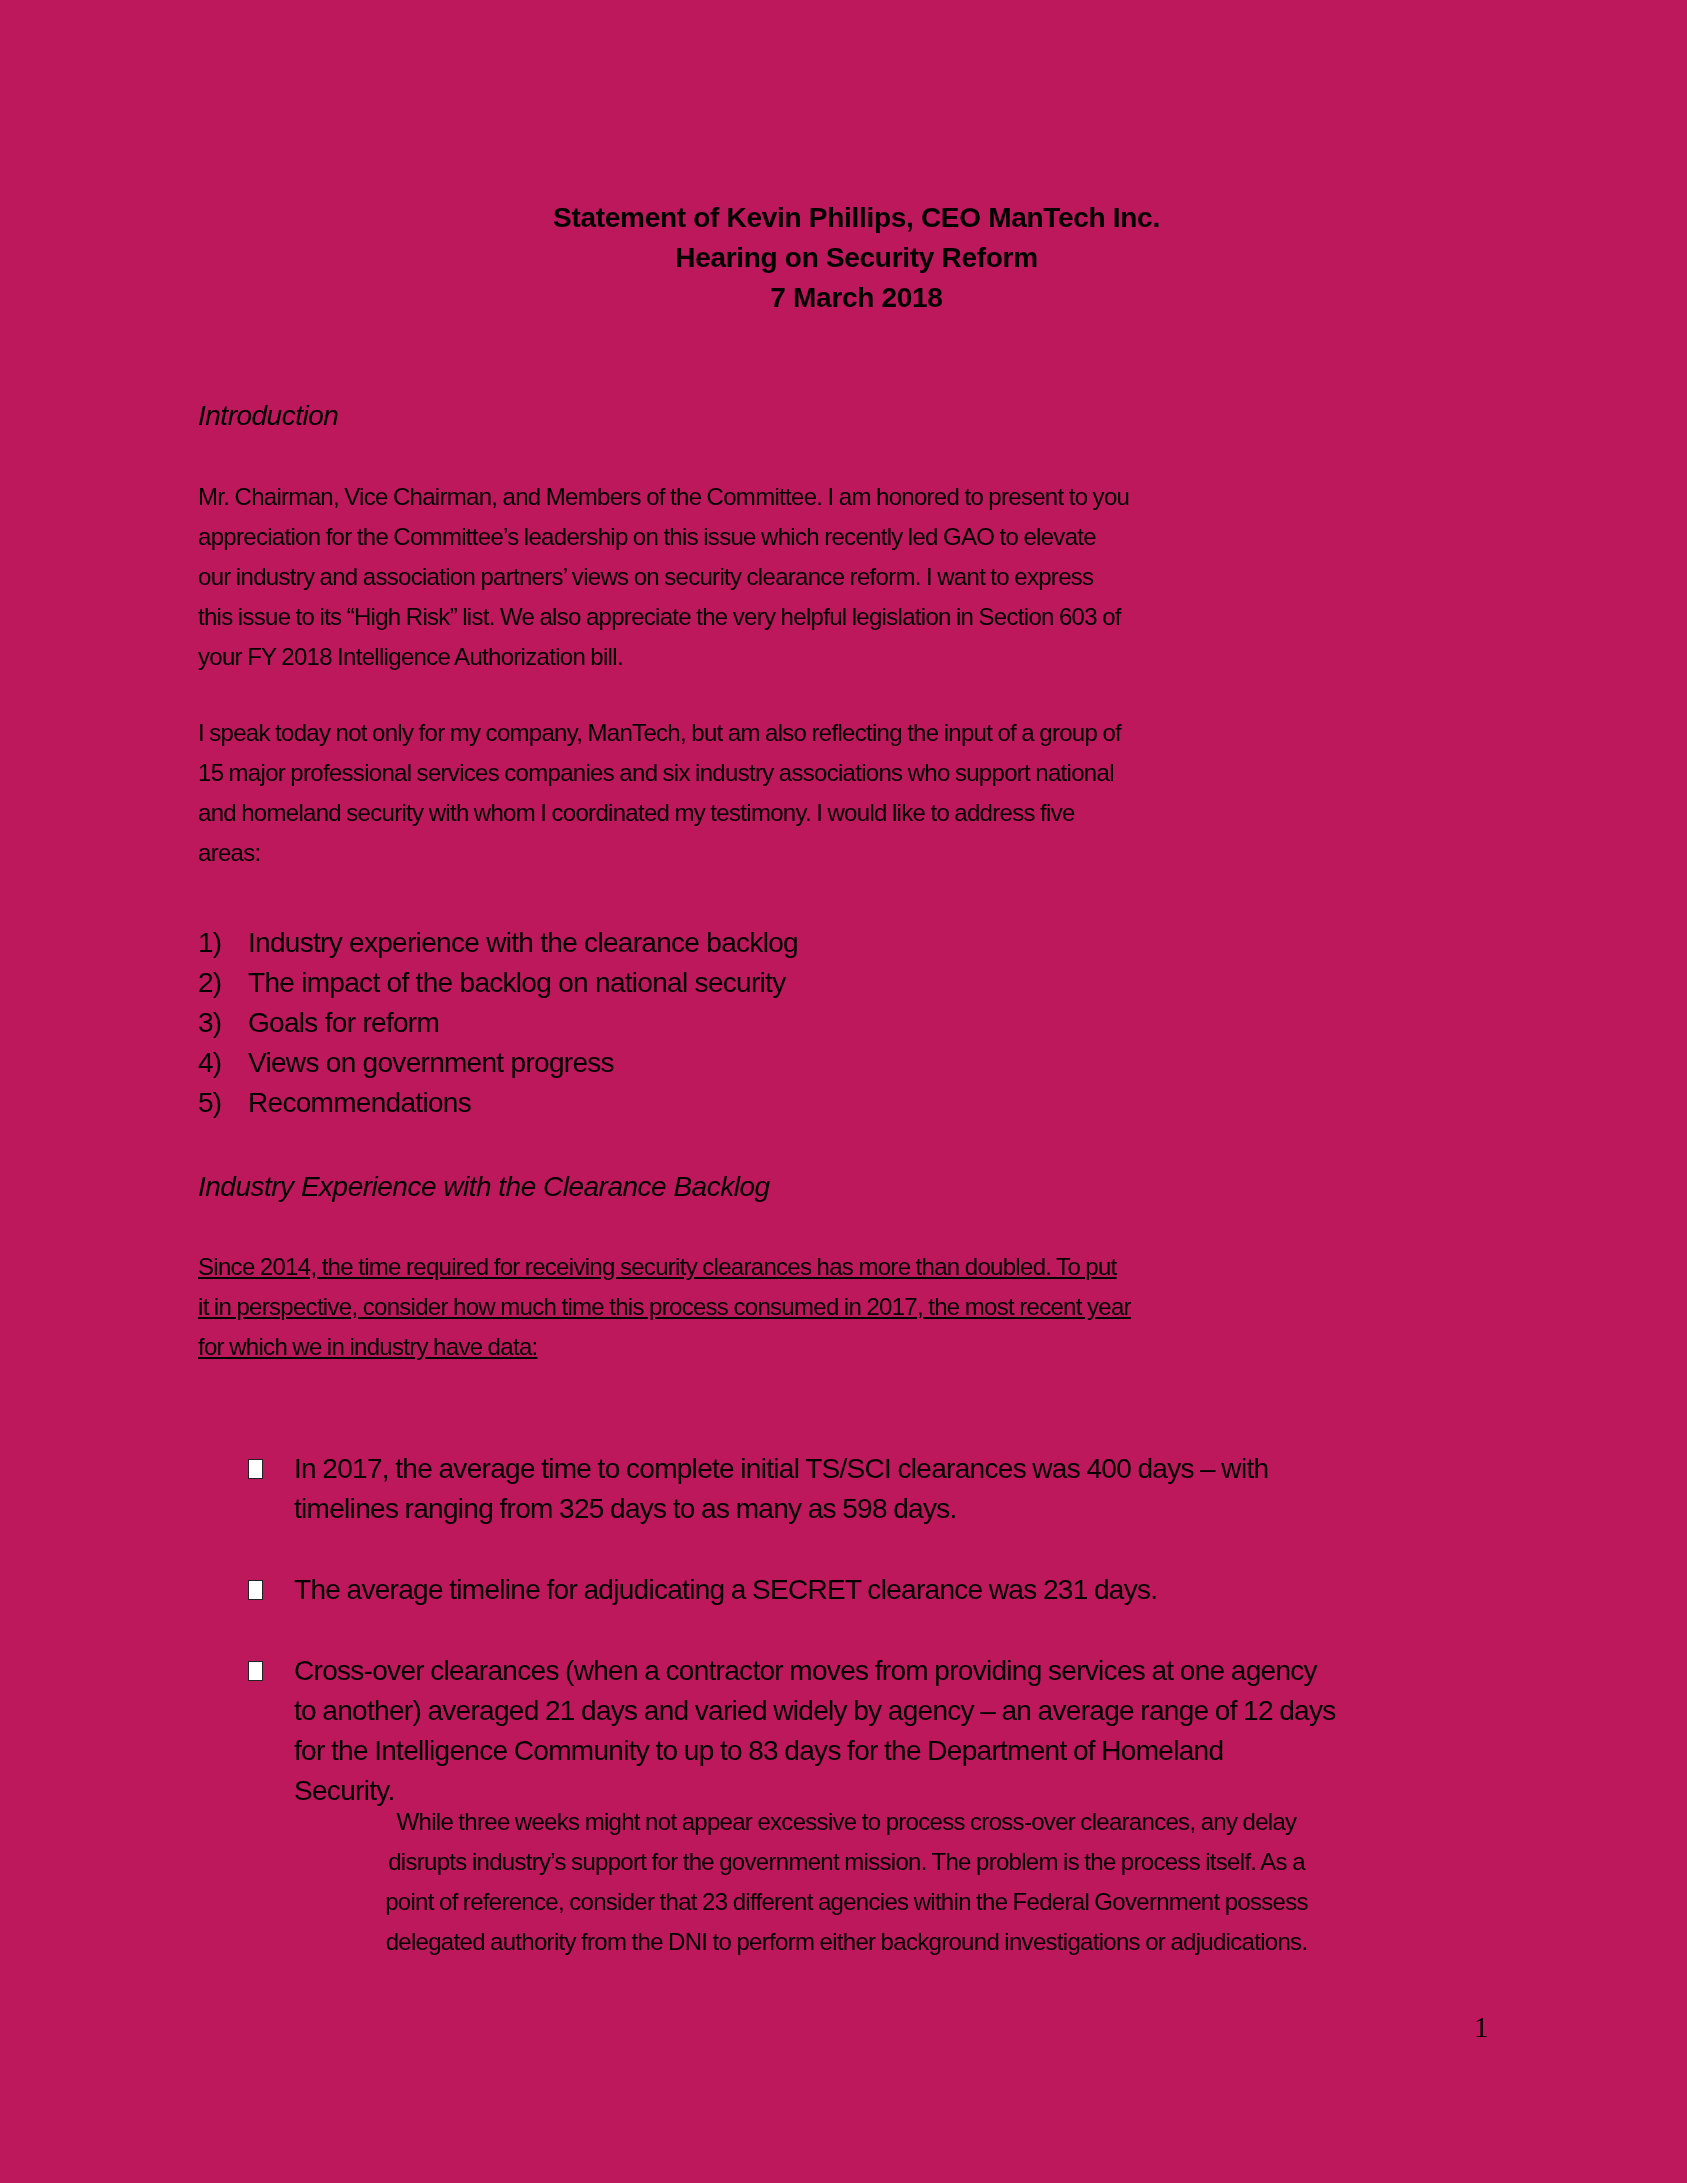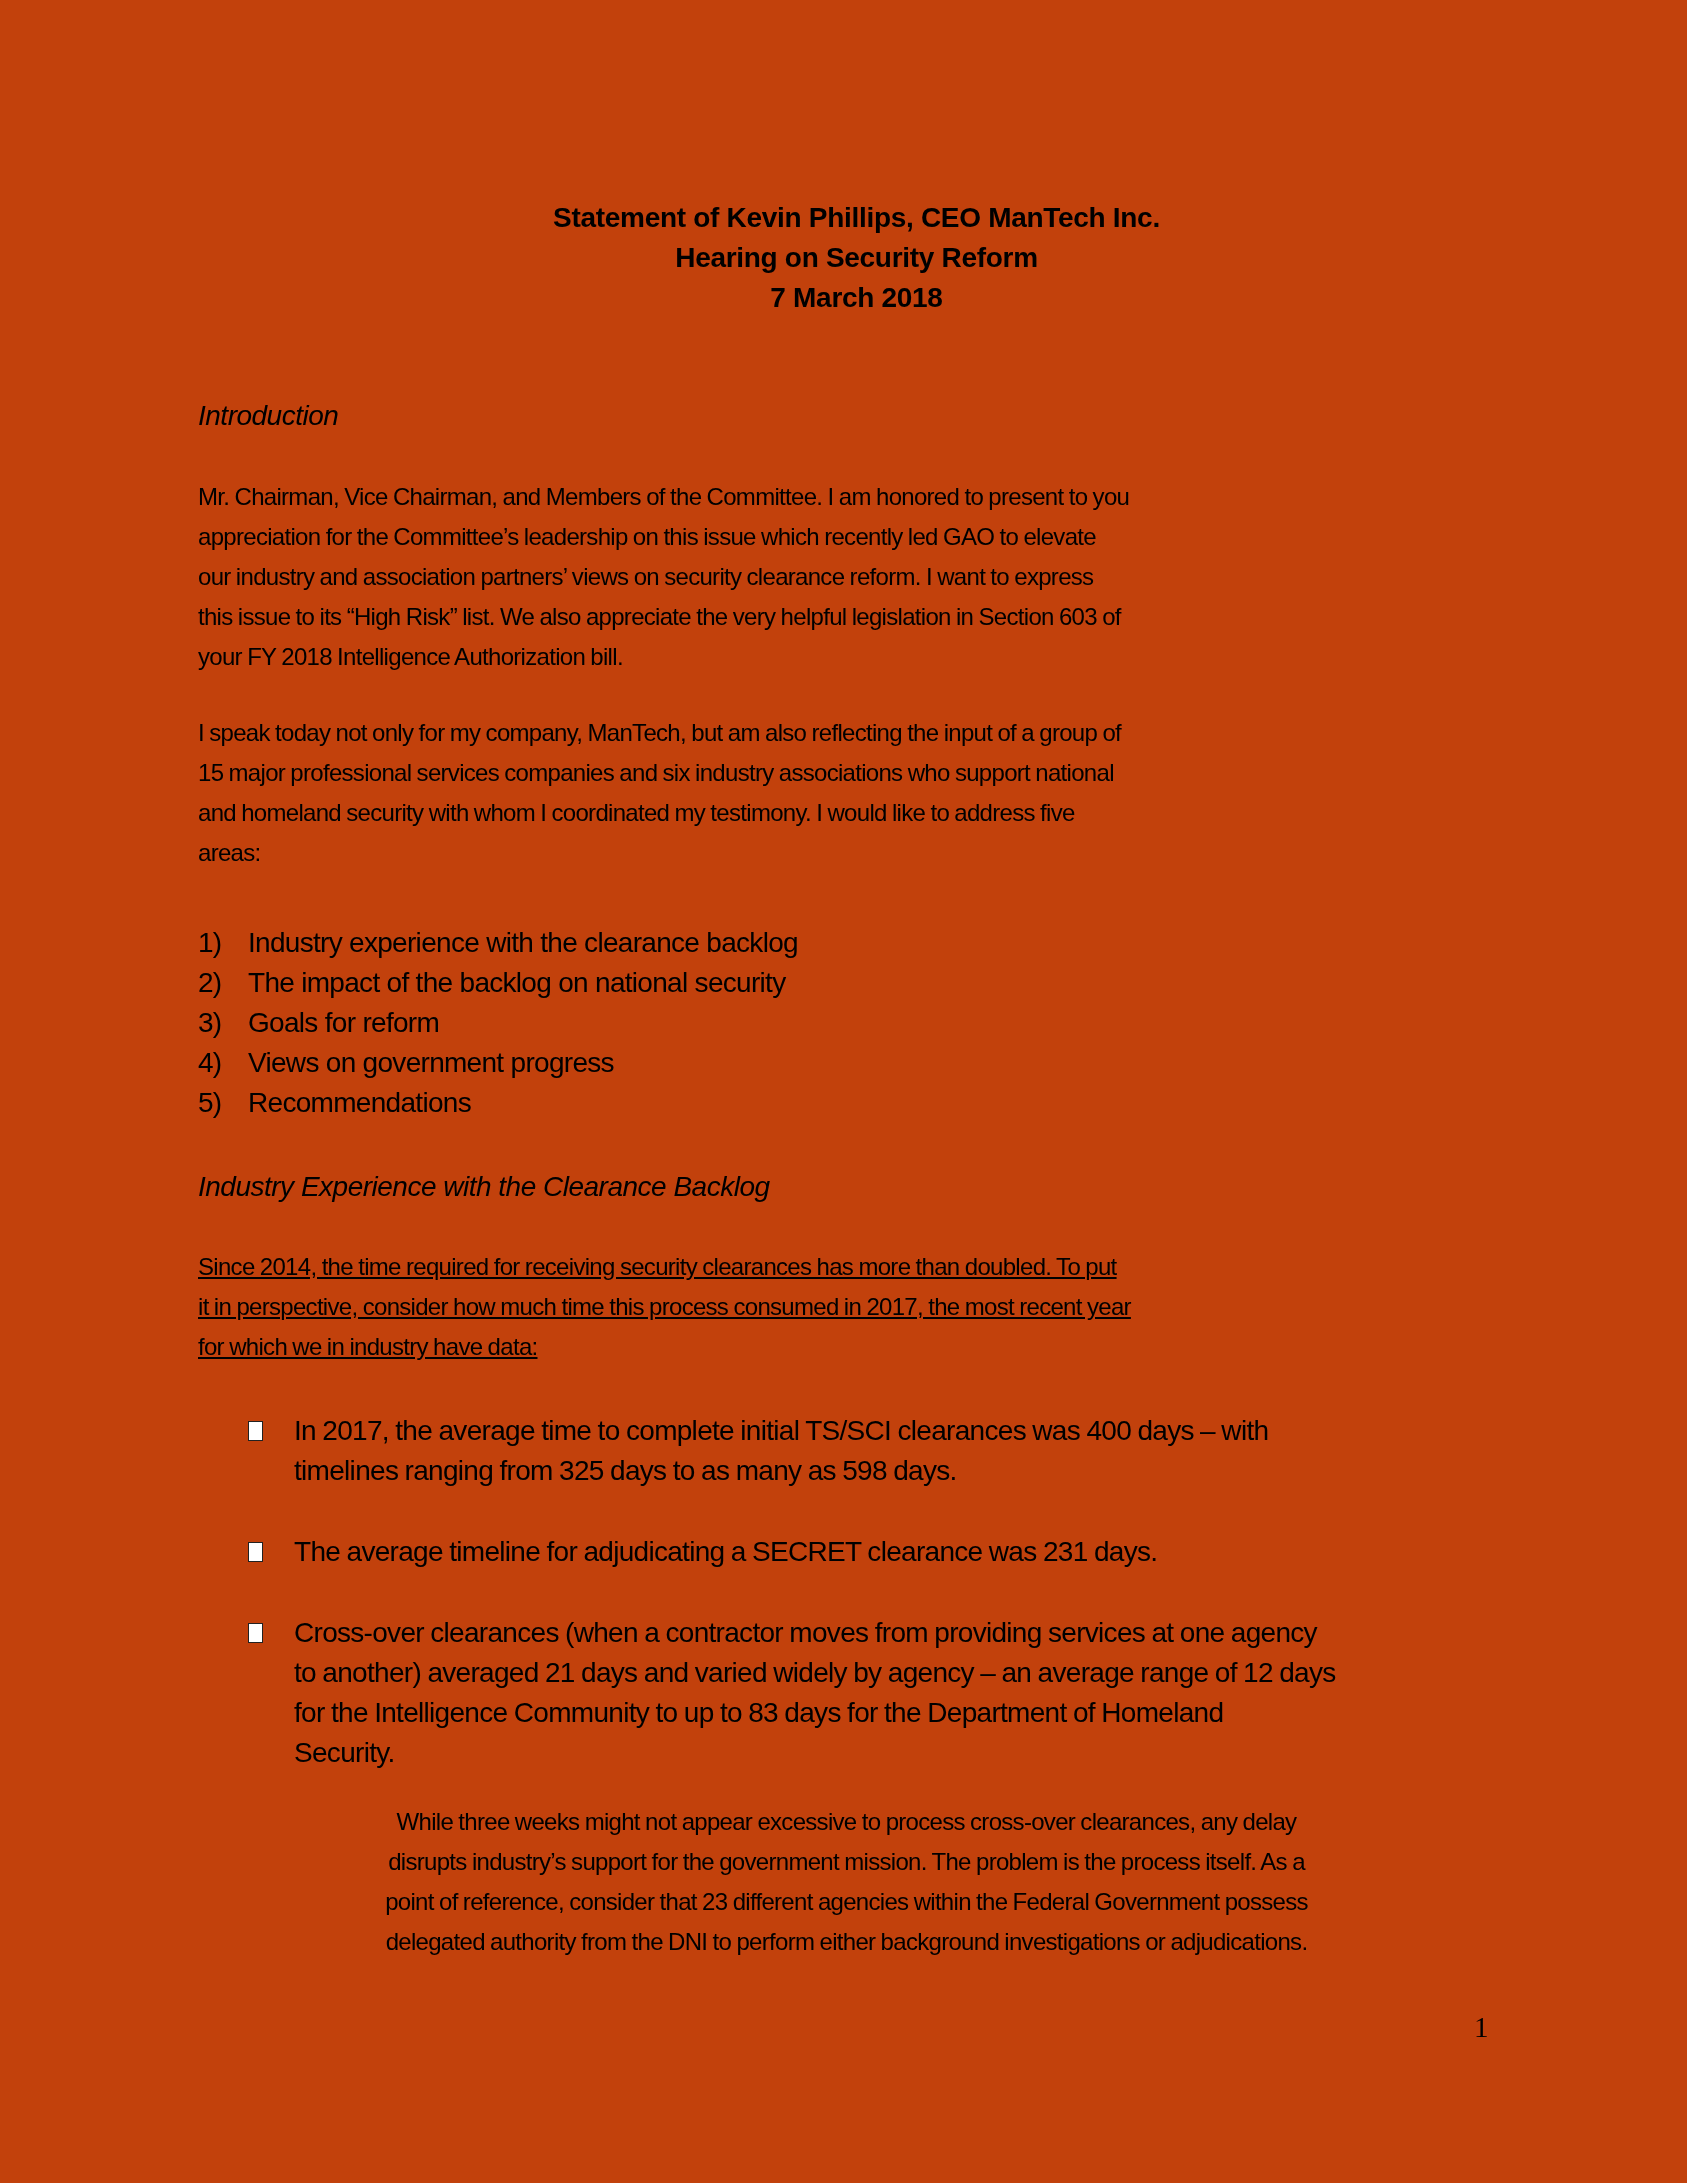--- a/index.html
+++ b/index.html
@@ -14,21 +14,21 @@
       overflow: hidden;
       font-family: "Liberation Sans", sans-serif;
       color: #000000;
     }
     .page {
       position: absolute;
       left: 0;
       top: 0;
       width: 1687px;
       height: 2183px;
-      background: #c2410c;
+      background: #be185d;
     }
     .content {
       position: absolute;
       left: 198px;
       top: 198px;
       width: 1297px;
     }
     .title-block {
       text-align: center;
       font-weight: bold;
@@ -95,20 +95,21 @@
       padding: 0;
       font-size: 28px;
       line-height: 40px;
       letter-spacing: -0.7px;
       word-spacing: -0.7px;
     }
     .bullet-list li {
       position: relative;
       padding-left: 50px;
       margin-bottome: 0;
+      margin-top: 38px;
     }
     .bullet-list li .line { display: block; white-space: nowrap; }
     .bullet-list li.b1 { position: absolute; top: 0; left: 0; }
     .bullet-list li.b2 { position: absolute; top: 121px; left: 0; }
     .bullet-list li.b3 { position: absolute; top: 202px; left: 0; }
     .bullet-box {
       position: absolute;
       left: 4px;
       top: 10px;
       width: 14.6px;

